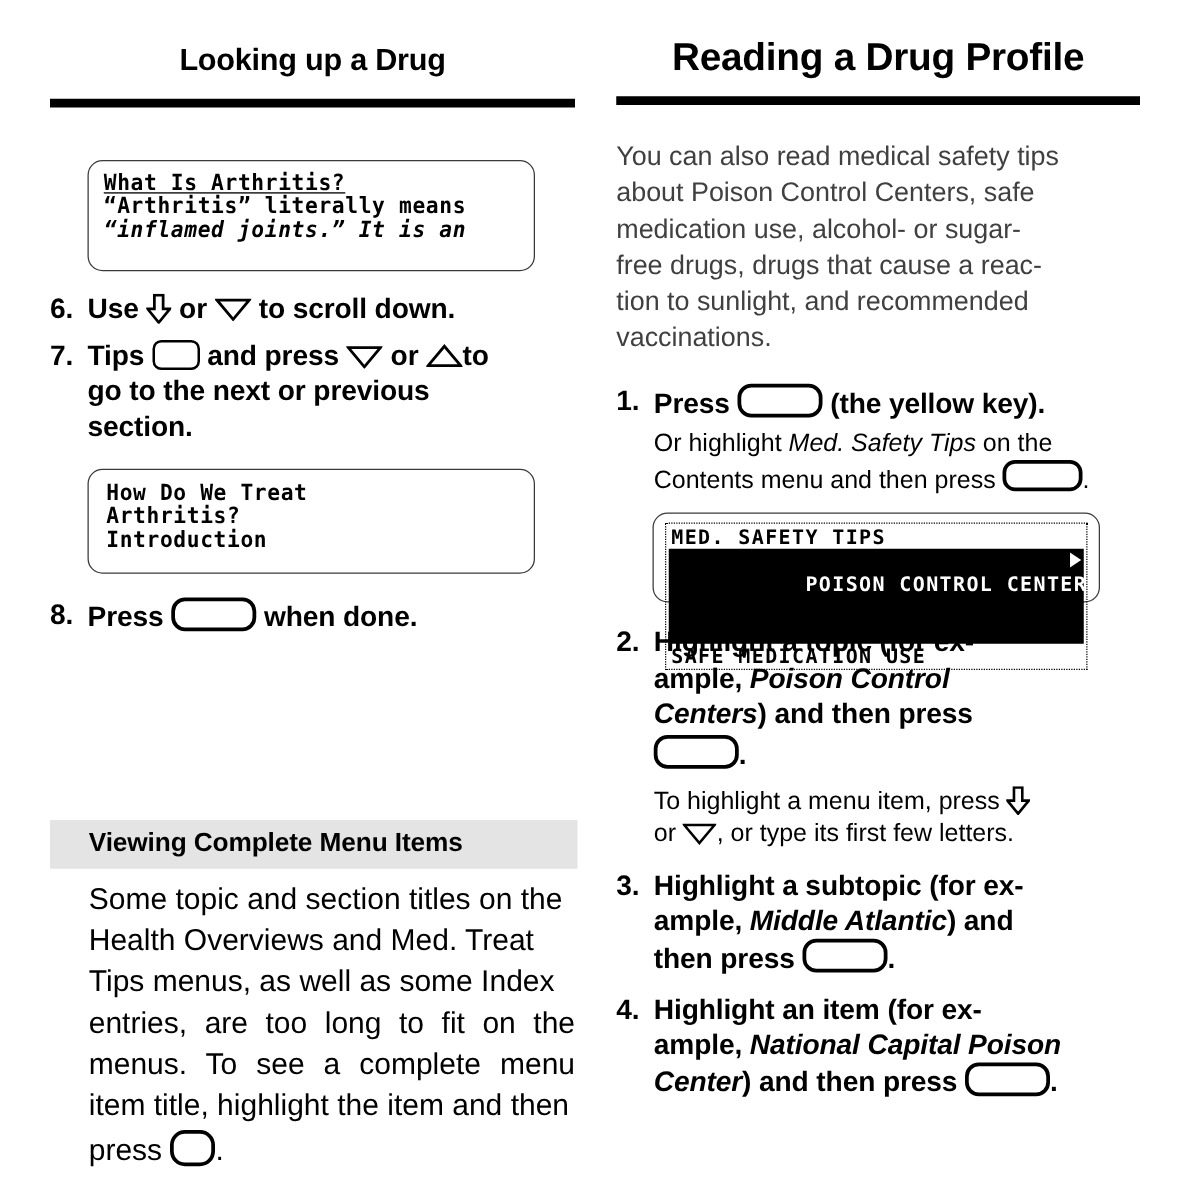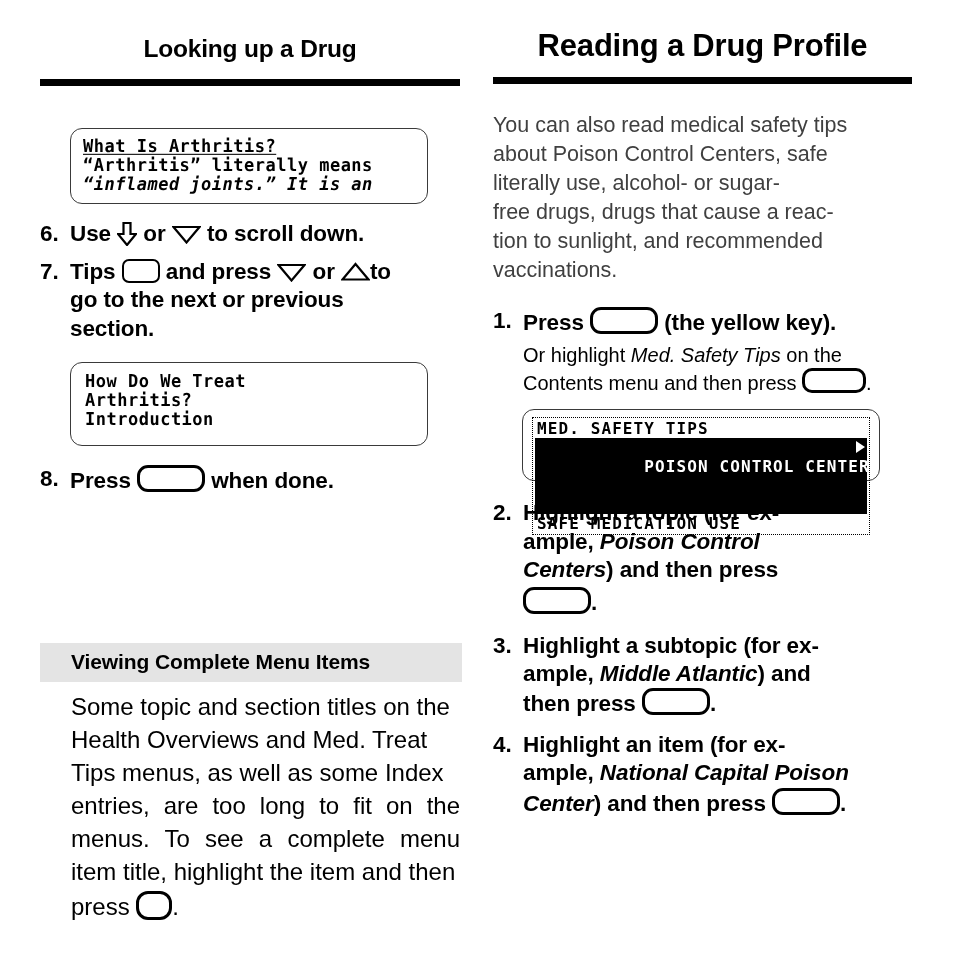--- a/index.html
+++ b/index.html
@@ -151,21 +151,21 @@
 </head>
 <body>
 
 <div class="page">
 
   <div class="col col-left">
 
     <div class="col-title">Looking up a Drug</div>
     <div class="rule"></div>
 
-    <div class="lcd" style="margin:42px 0 0 30px;width:358px;height:76px;padding:8px 0 0 12px;box-sizing:border-box;">
+    <div class="lcd" style="margin:42px 0 0 30px;width:358px;height:89px;padding:8px 0 0 12px;box-sizing:border-box;">
       <span class="px ul">What Is Arthritis?</span>
       <span class="px">“Arthritis” literally means</span>
       <span class="px ital">“inflamed joints.” It is an</span>
     </div>
 
     <div class="step" style="margin-top:16px;">
       <span class="num">6.</span>
       <span class="txt">
         <span>Use</span>
         <span class="arrow-dn">
@@ -240,21 +240,21 @@
   </div>
 
   <div class="col col-right">
 
     <div class="col-title">Reading a Drug Profile</div>
     <div class="rule"></div>
 
     <div class="body-text" style="margin-top:27px;">
       <div>You can also read medical safety tips</div>
       <div>about Poison Control Centers, safe</div>
-      <div>literally use, alcohol- or sugar-</div>
+      <div>medication use, alcohol- or sugar-</div>
       <div>free drugs, drugs that cause a reac-</div>
       <div>tion to sunlight, and recommended</div>
       <div>vaccinations.</div>
     </div>
 
     <div class="step" style="margin-top:22px;">
       <span class="num">1.</span>
       <span class="txt">
         <span>Press</span>
         <span class="key key-enter"></span>
@@ -293,20 +293,38 @@
           <span class="bital">Poison Control</span>
         </span>
         <span style="display:block;">
           <span class="bital">Centers</span><span>) and then press</span>
         </span>
         <span style="display:block;margin-top:3px;">
           <span class="key key-enter"></span><span>.</span>
         </span>
       </span>
     </div>
+    <div class="sub" style="margin-top:9px;">
+      <div>
+        <span>To highlight a menu item, press</span>
+        <span class="arrow-dn">
+          <svg width="19" height="23" viewBox="0 0 20 24">
+            <path d="M6.5 1 H13.5 V12 H19 L10 23 L1 12 H6.5 Z" fill="none" stroke="#000" stroke-width="2.2" stroke-linejoin="miter"></path>
+          </svg>
+        </span>
+      </div>
+      <div>
+        <span>or</span>
+        <span class="tri">
+          <svg width="27" height="18" viewBox="0 0 29 19">
+            <path d="M1.5 2 L27.5 2 L14.5 17.5 Z" fill="none" stroke="#000" stroke-width="2.2"></path>
+          </svg>
+        </span><span>, or type its first few letters.</span>
+      </div>
+    </div>
 
     <div class="step" style="margin-top:14px;">
       <span class="num">3.</span>
       <span class="txt">
         <span style="display:block;">Highlight a subtopic (for ex-</span>
         <span style="display:block;">
           <span>ample,</span>
           <span class="bital">Middle Atlantic</span><span>) and</span>
         </span>
         <span style="display:block;">

